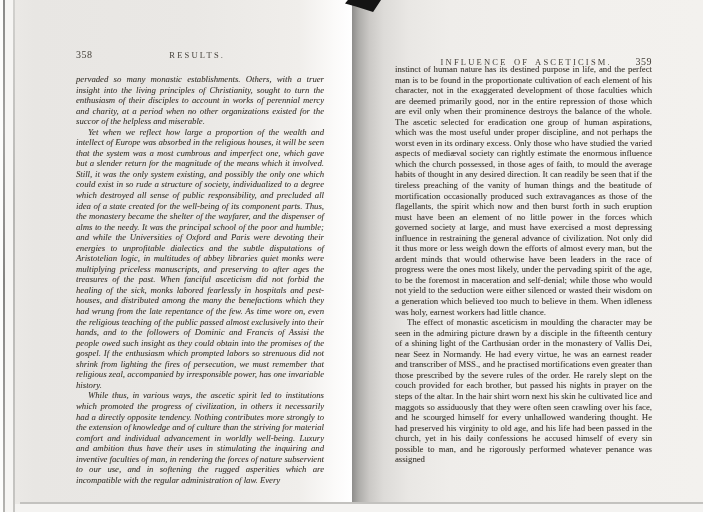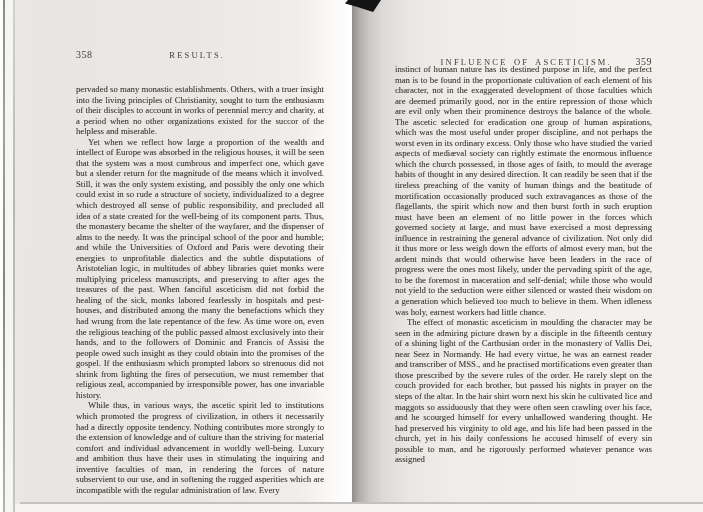--- a/index.html
+++ b/index.html
@@ -65,21 +65,21 @@
   .header-spacer { width: 22px; }
 
   .page-text {
     position: absolute;
     font-size: 8.7px;
     line-height: 10.55px;
     text-align: justify;
     color: #3b372f;
     text-shadow: 0.2px 0.2px 0 rgba(58, 52, 44, 0.28);
   }
-  .text-left  { left: 76px;  top: 84px; width: 248px; }
+  .text-left  { left: 76px;  top: 74px; width: 248px; font-style: italic; }
   .text-right { left: 395px; top: 64px; width: 257px; }
   .page-text p { text-indent: 12px; }
   .page-text p:first-child { text-indent: 0; }
 </style>
 </head>
 <body>
 
 <div class="scan">
 
   <div class="left-page"></div>

